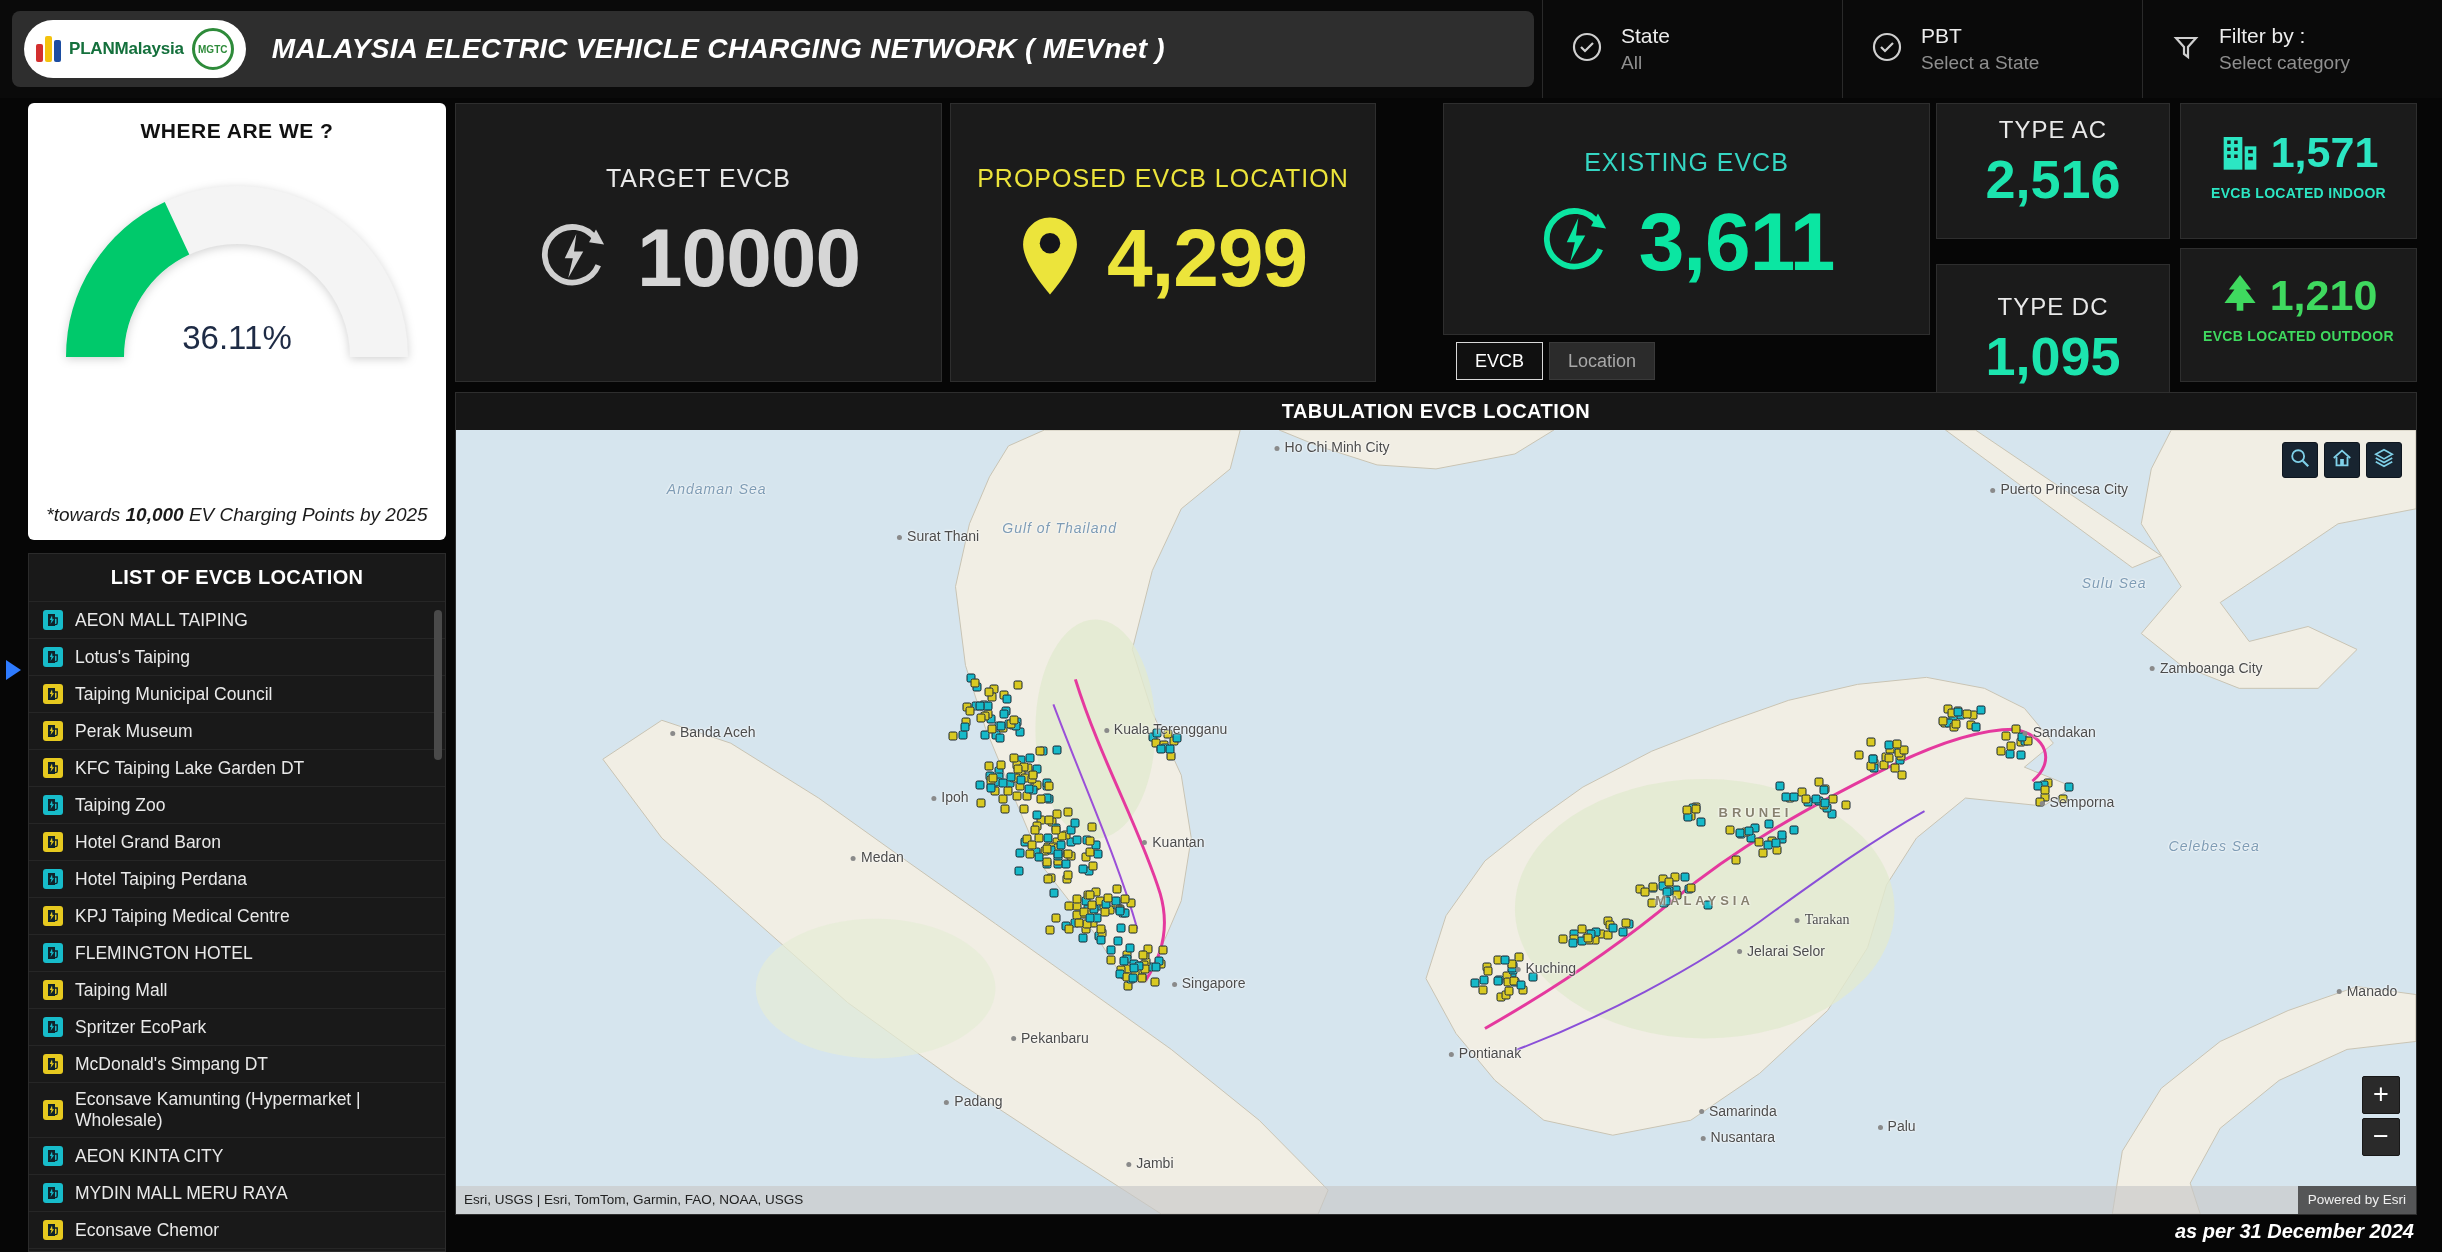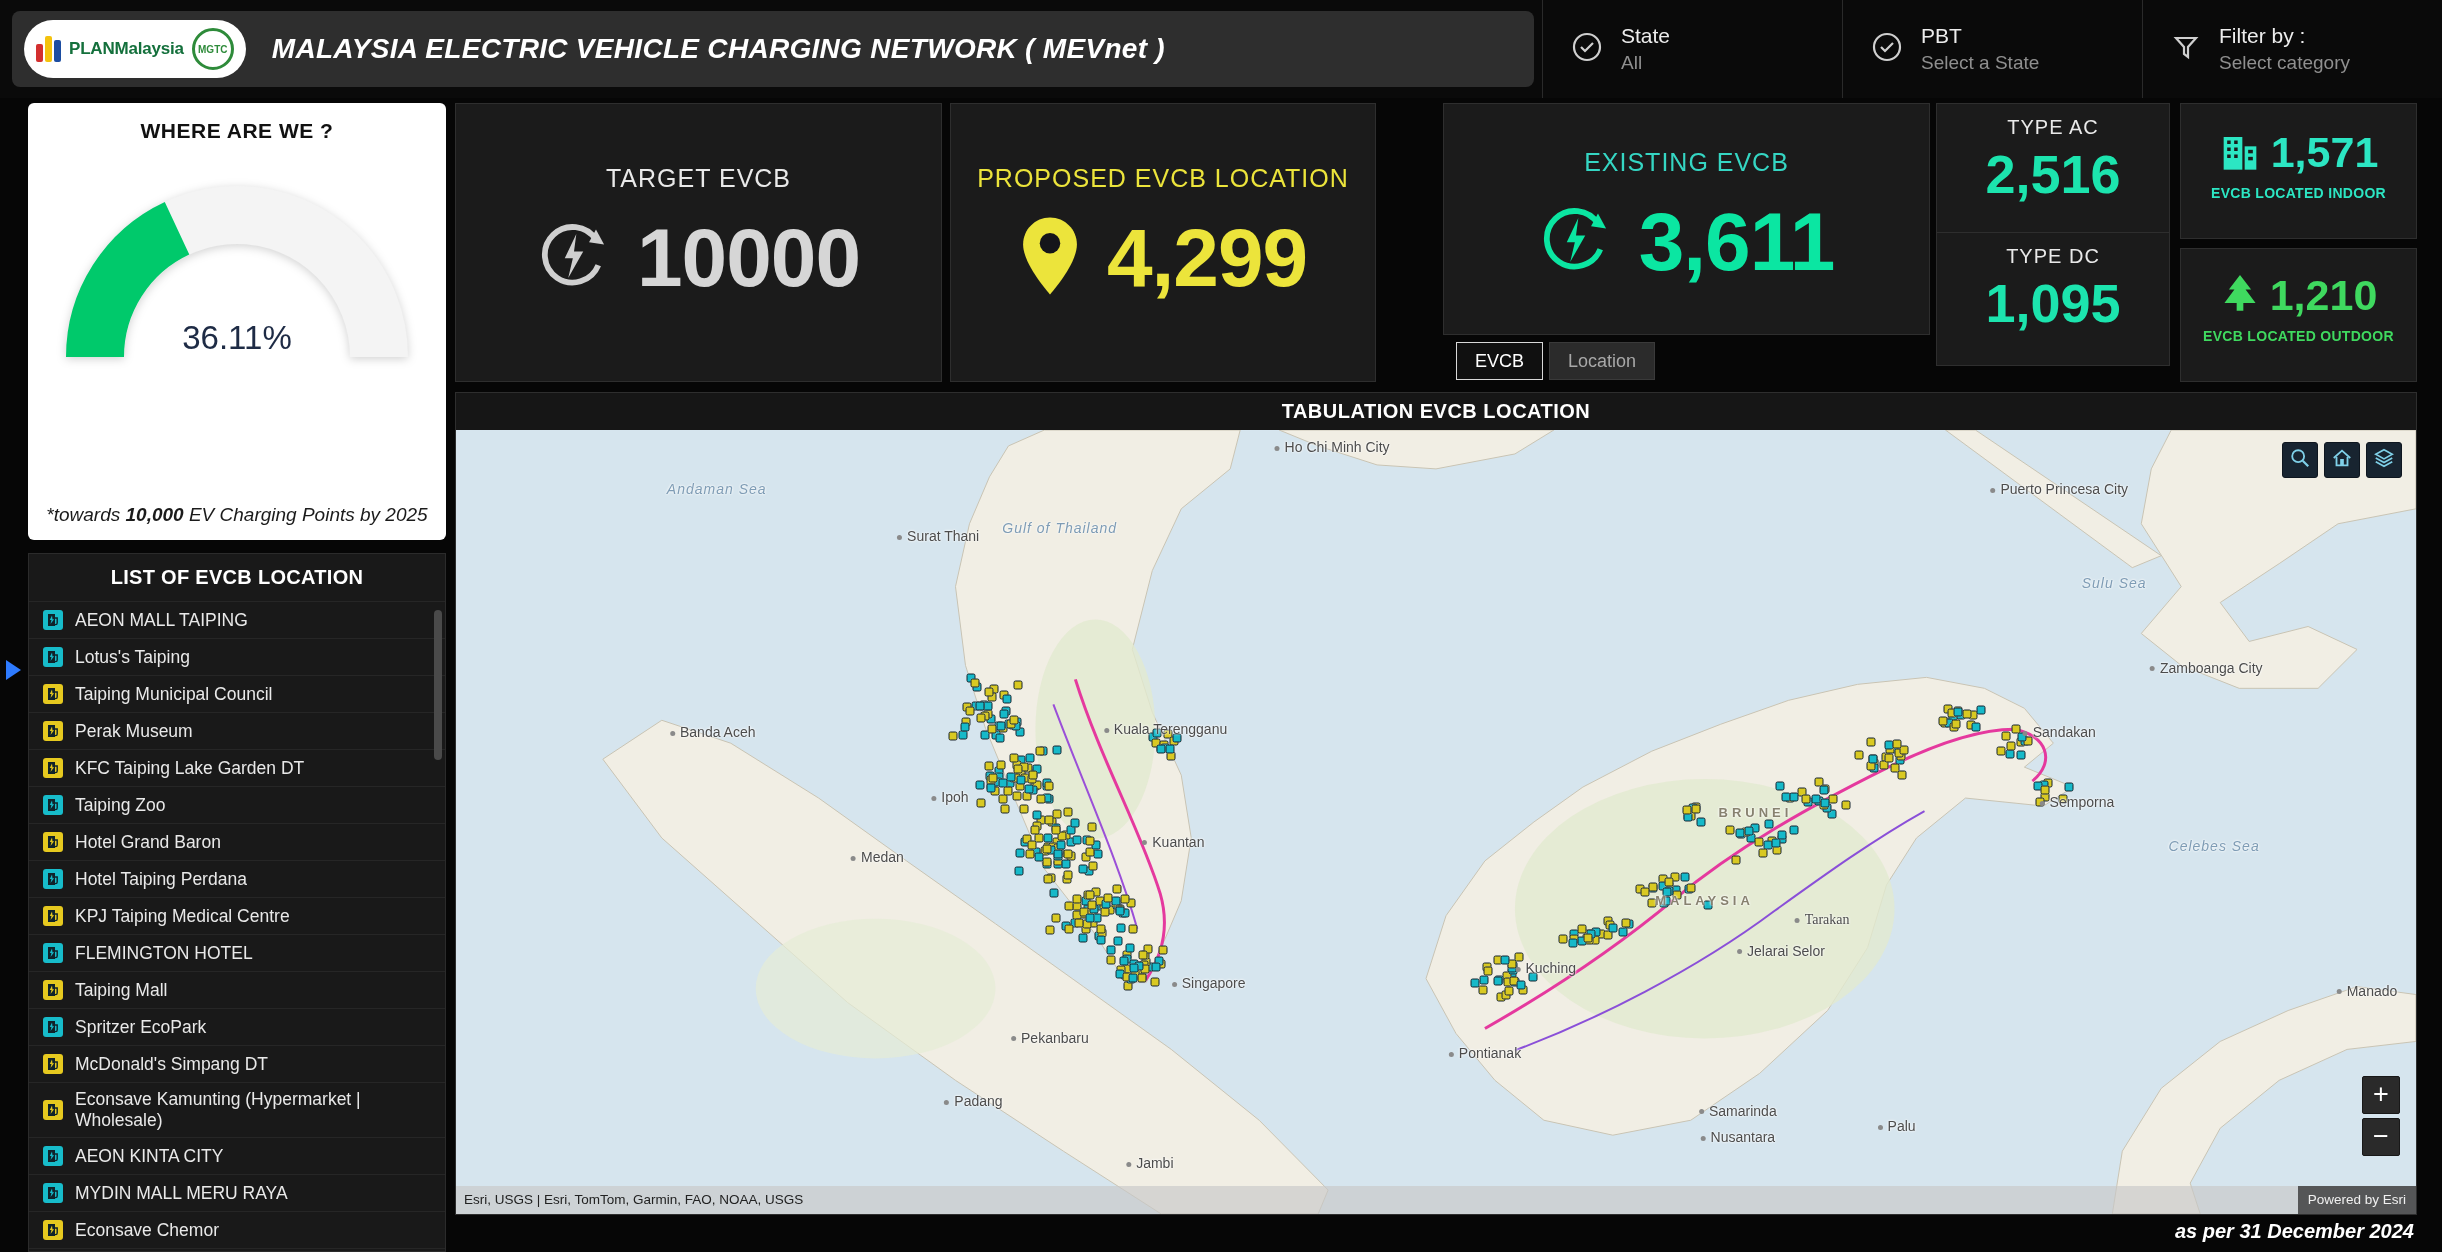--- a/index.html
+++ b/index.html
@@ -40,23 +40,23 @@
 .card-label{font-size:25px;letter-spacing:1px;color:#e9e9e9;font-weight:500}
 .big-row{display:flex;align-items:center;justify-content:center;gap:26px;margin-top:18px}
 .big-num{font-size:82px;font-weight:700;letter-spacing:-1px}
 .c-target{left:455px;top:103px;width:487px;height:279px;padding-top:60px}
 .c-target .big-num{color:#d6d6d6}
 .c-proposed{left:950px;top:103px;width:426px;height:279px;padding-top:60px}
 .c-proposed .card-label,.c-proposed .big-num{color:#ECE43B}
 .c-existing{left:1443px;top:103px;width:487px;height:232px;padding-top:44px}
 .c-existing .card-label{color:#35d6c3}
 .c-existing .big-num{color:#0be6a2}
-.c-small .card-label{font-size:20px;letter-spacing:1px}
+.c-small .card-label{font-size:24px;letter-spacing:1px}
 .c-ac{left:1936px;top:103px;width:234px;height:136px;padding-top:12px}
-.c-dc{left:1936px;top:232px;width:234px;height:134px;padding-top:12px}
+.c-dc{left:1936px;top:264px;width:234px;height:134px;padding-top:28px}
 .mid-num{font-size:54px;font-weight:700;color:#1ce4ae;margin-top:4px}
 .c-indoor{left:2180px;top:103px;width:237px;height:136px;padding-top:24px}
 .c-outdoor{left:2180px;top:248px;width:237px;height:134px;padding-top:22px}
 .loc-row{display:flex;align-items:center;justify-content:center;gap:10px}
 .loc-num{font-size:43px;font-weight:700}
 .loc-label{font-size:14px;font-weight:700;margin-top:8px;letter-spacing:.3px}
 .c-indoor .loc-num,.c-indoor .loc-label{color:#2ce6c3}
 .c-outdoor .loc-num,.c-outdoor .loc-label{color:#3fd95f}
 
 

